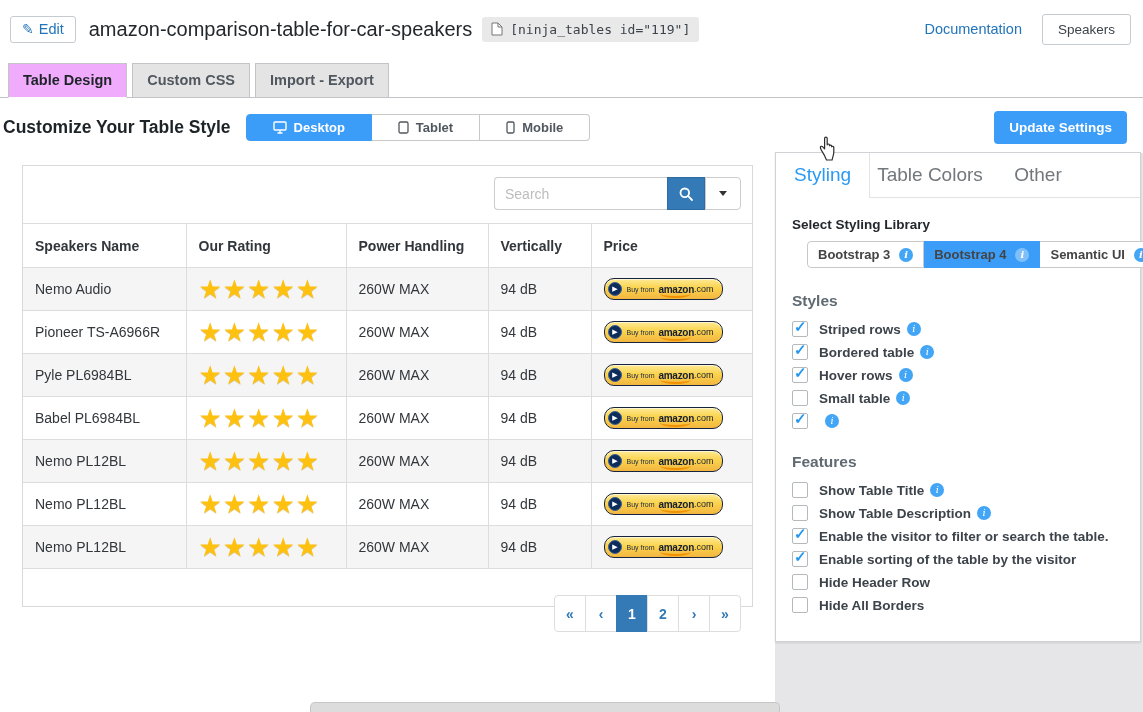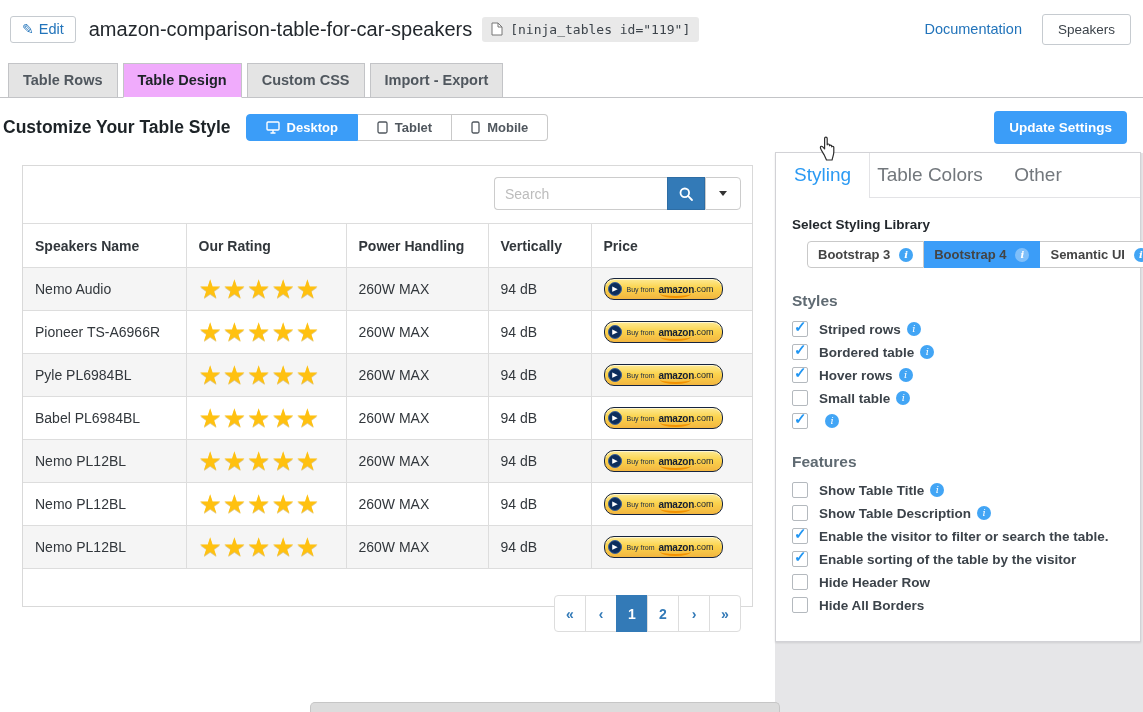--- a/index.html
+++ b/index.html
@@ -23,21 +23,21 @@
   
   #tabbar{position:absolute;top:61px;left:0;right:0;height:36px;display:flex;align-items:flex-end;
           padding-left:8px;border-bottom:1px solid #c3c4c7;}
   .tab{box-sizing:border-box;padding:8px 14px 9px;background:#e4e4e4;border:1px solid #c3c4c7;
        margin-right:5px;margin-bottom:-1px;font-size:14.5px;font-weight:700;color:#50575e;cursor:pointer;white-space:nowrap;}
   .tab.active{background:#f0abfc;border-bottom-color:#fff;color:#1d2327;}
   
   #toolbar{position:absolute;top:110px;left:0;right:0;height:34px;display:flex;align-items:center;}
   .toolbar-heading{font-size:17.5px;font-weight:700;color:#1d2327;margin-left:3px;white-space:nowrap;}
   .seg{display:flex;margin-left:15px;}
-  .seg-btn{display:flex;align-items:center;gap:7px;padding:5px 19px;background:#fff;border:1px solid #c9c9c9;
+  .seg-btn{display:flex;align-items:center;gap:7px;padding:5px 26px;background:#fff;border:1px solid #c9c9c9;
            border-left-width:0;font-size:13px;font-weight:600;color:#50575e;cursor:pointer;white-space:nowrap;}
   .seg-btn:first-child{border-left-width:1px;border-radius:4px 0 0 4px;}
   .seg-btn:last-child{border-radius:0 4px 4px 0;}
   .seg-btn.active{background:var(--c-accent,#3b9df8);border-color:var(--c-accent,#3b9df8);color:#fff;}
   .seg-btn .info{margin-left:2px;}
   .update-btn{margin-left:auto;margin-right:16px;background:var(--c-accent,#3b9df8);color:#fff;font-weight:700;
               font-size:13.5px;padding:9px 15px;border-radius:4px;border:none;cursor:pointer;}
   
   #preview-box{position:absolute;left:22px;top:165px;width:731px;height:442px;background:#fff;
                border:1px solid #d9d9d9;box-sizing:border-box;}
@@ -125,21 +125,20 @@
       </svg>
     <span>[ninja_tables id="119"]</span>
   </span>
   <div class="hdr-right">
     <a class="doc-link">Documentation</a>
     <button class="preview-btn">Speakers</button>
   </div>
 </div>
 
 <div id="tabbar">
-    <div class="tab">Table Rows</div>
     <div class="tab active">Table Design</div>
     <div class="tab">Custom CSS</div>
     <div class="tab">Import - Export</div>
   </div>
 
 <div id="toolbar">
   <div class="toolbar-heading">Customize Your Table Style</div>
   <div class="seg">
       <button class="seg-btn active">
         <span style="display: flex;">

